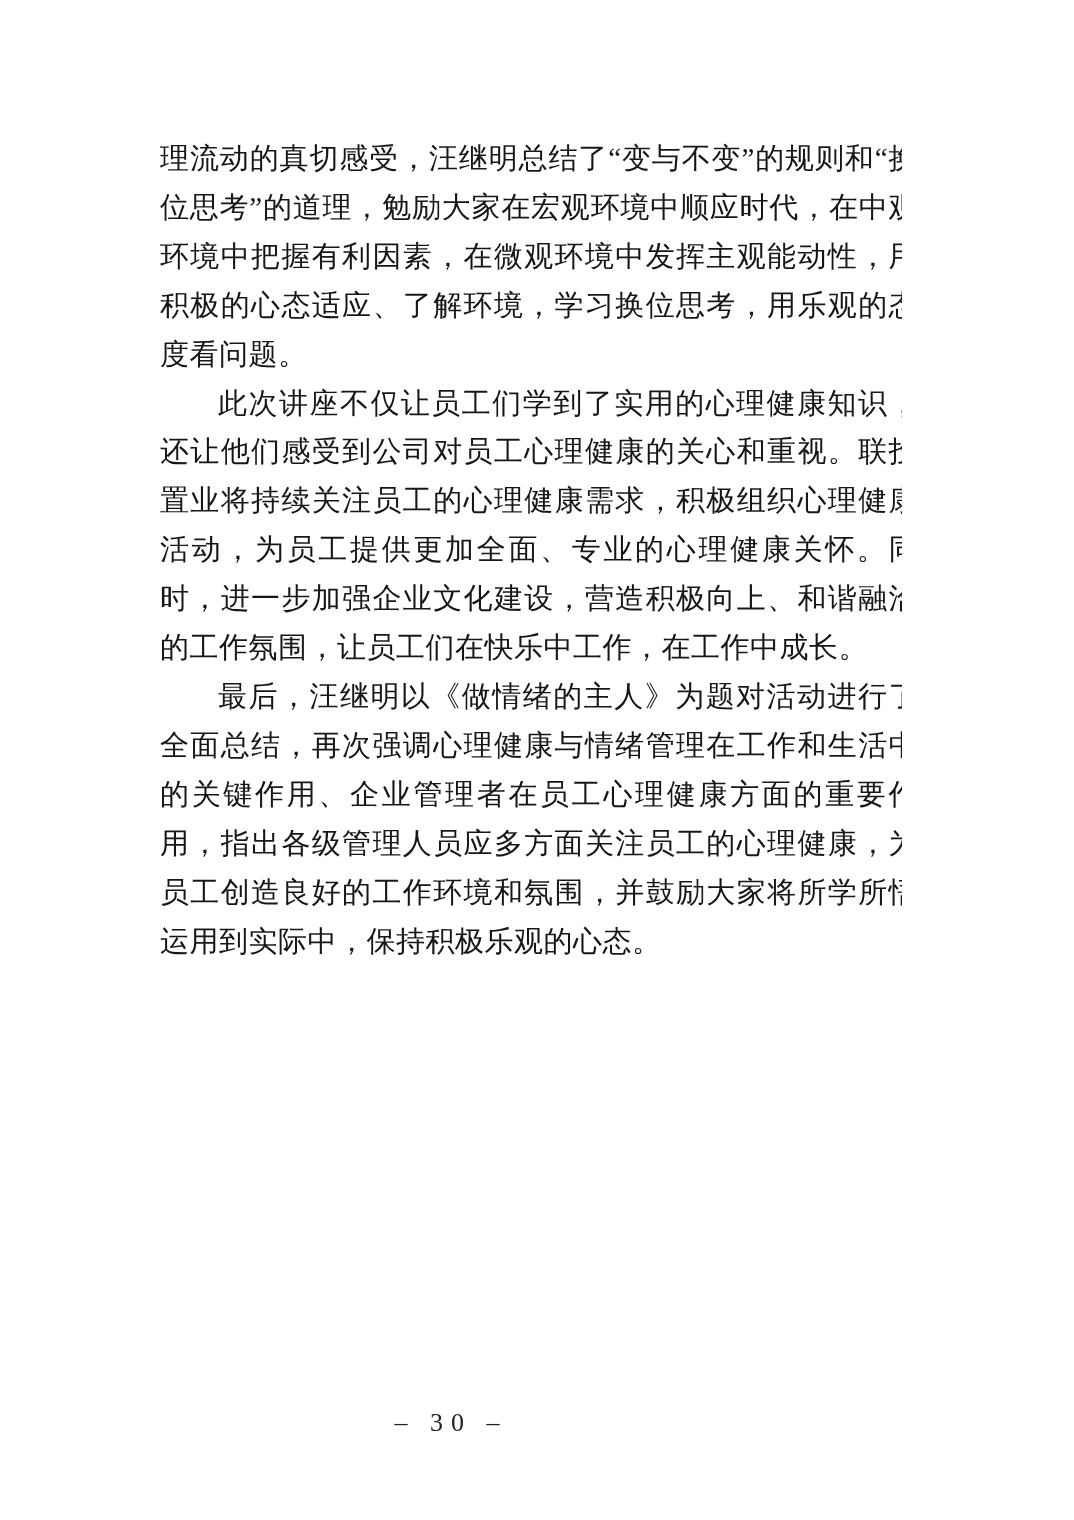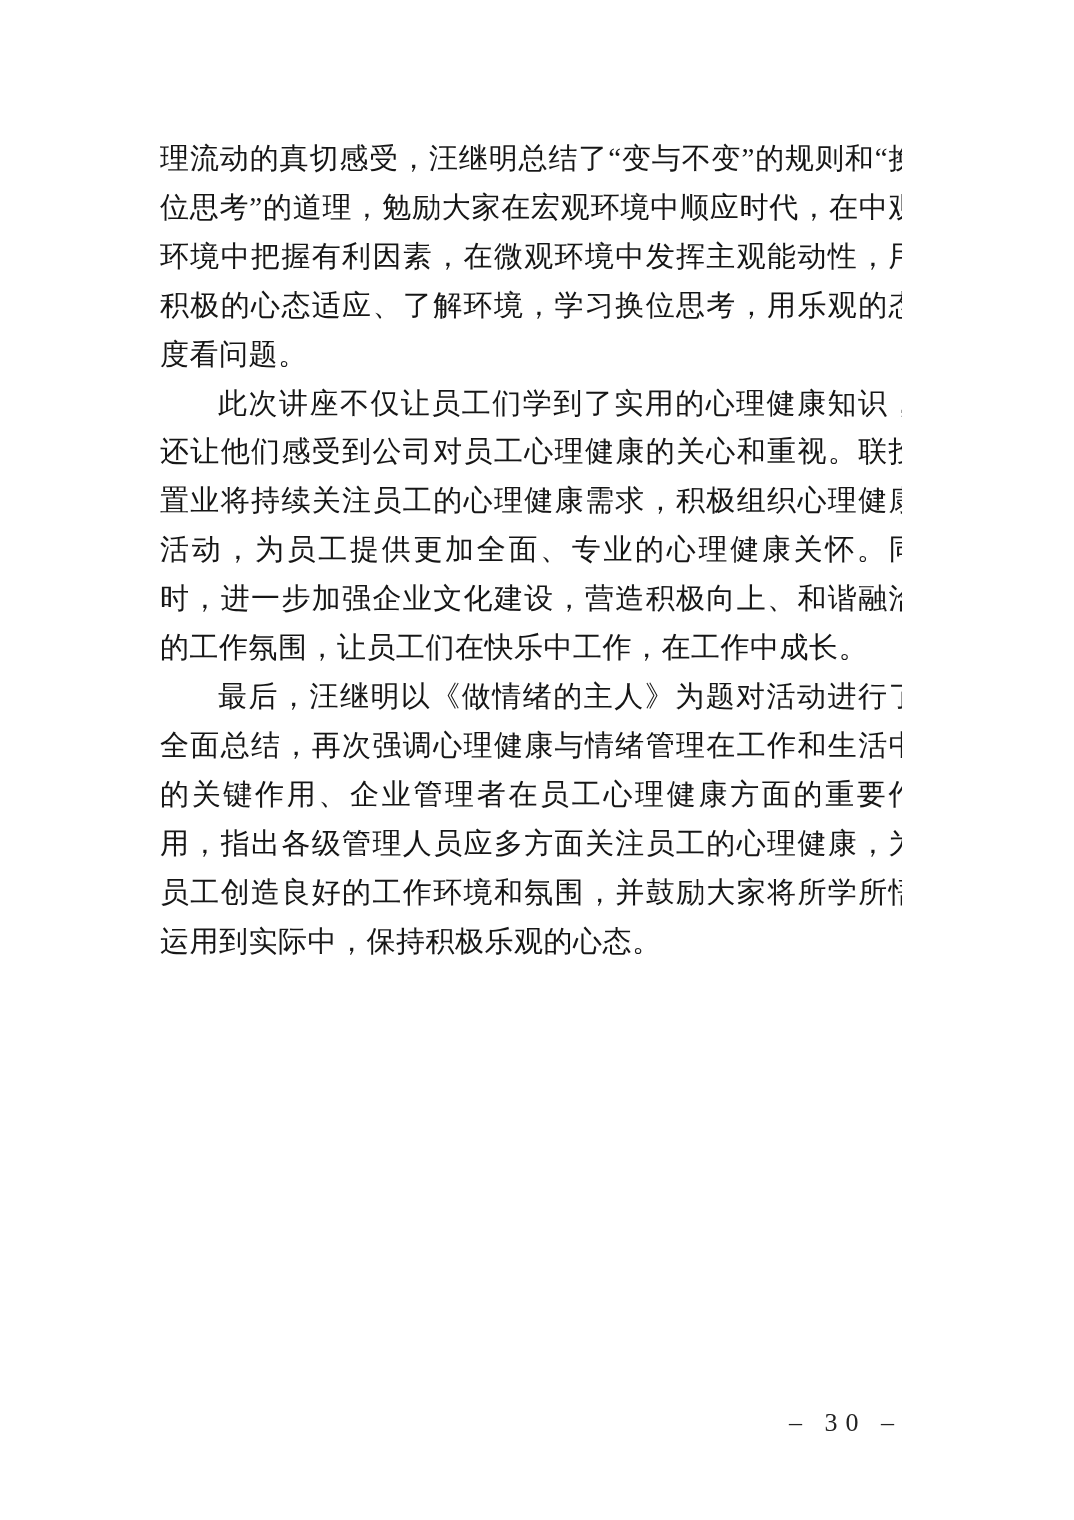--- a/index.html
+++ b/index.html
@@ -32,21 +32,21 @@
     word-break: break-all;
   }
   .content p.indent {
     text-indent: 2em;
   }
   .page-footer {
     position: absolute;
     left: 0;
     top: 1408px;
     width: 100%;
-    text-align: right;
+    text-align: center;
     font-size: 26px;
     color: #222222;
     letter-spacing: 8px;
   }
 </style>
 </head>
 <body>
 
 <div class="page">
   <div class="content">

